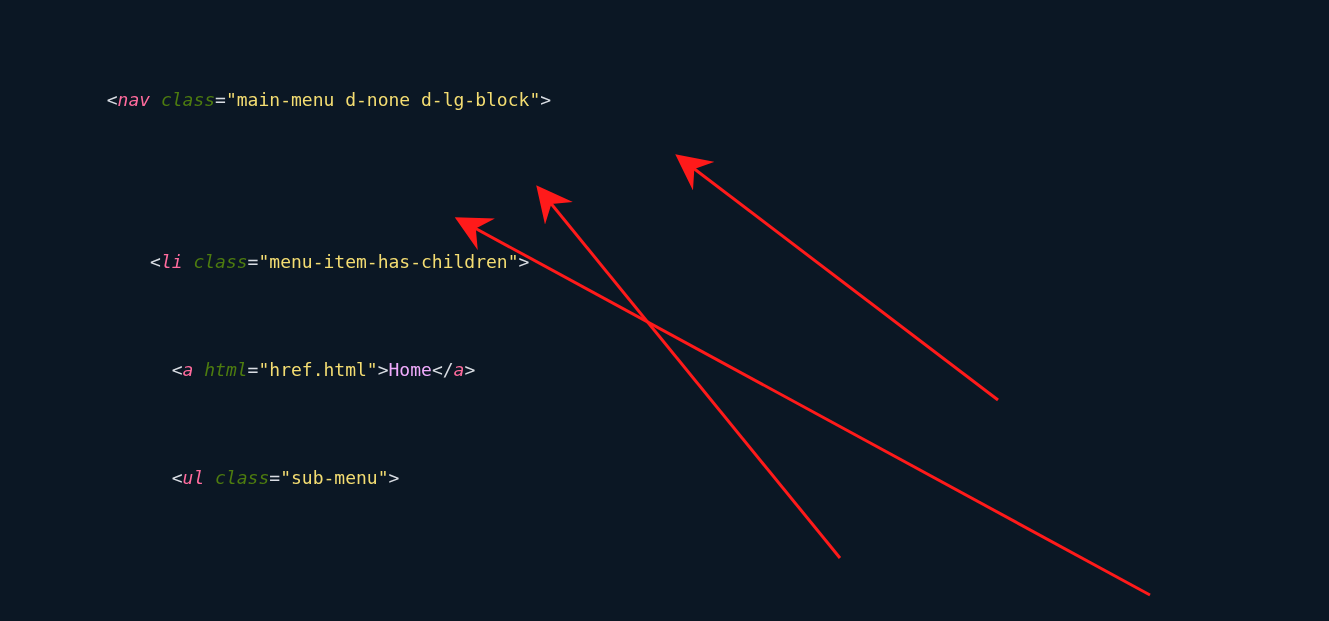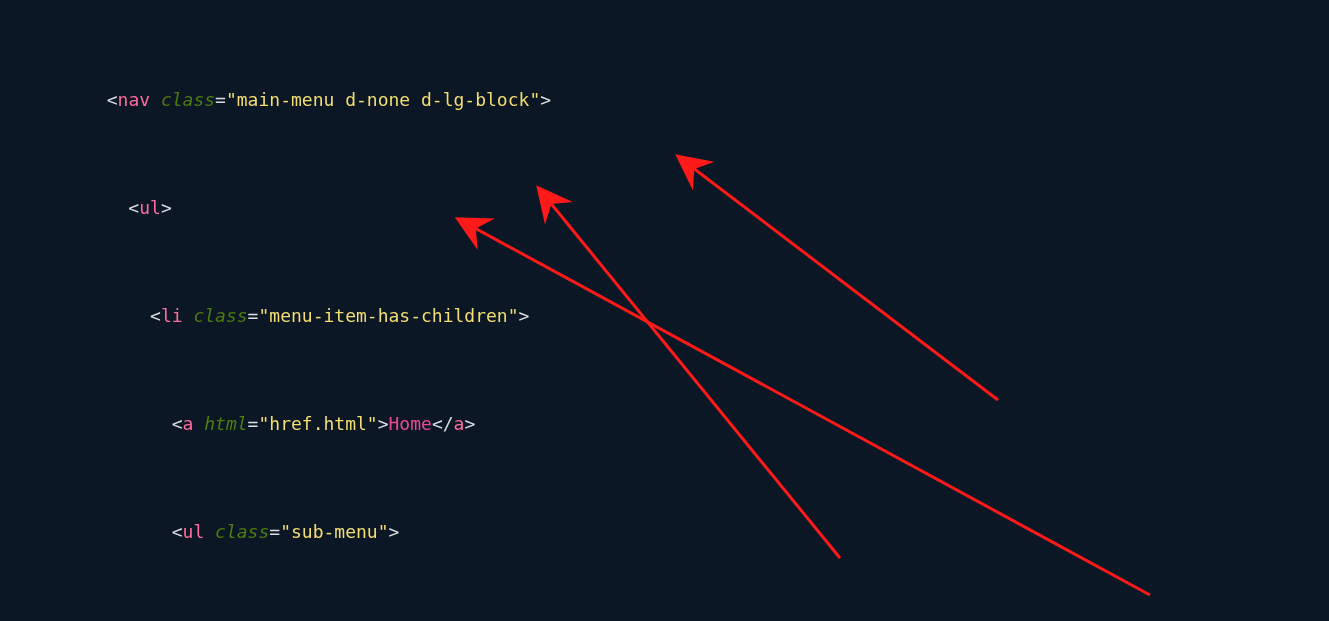--- a/index.html
+++ b/index.html
@@ -15,38 +15,37 @@
   .editor {
     position: relative;
     padding-left: 20px;
     padding-top: 5px;
     white-space: pre;
     color: #cfd4db;
   }
   .line { height: 27px; position: relative; }
   
   .br   { color: #d9dde3; }                 
-  .tag  { color: #ff6b9d; }                 
+  .tag  { color: #ff6b9d; font-style: italic; }                 
   .attr { color: #4d7c0f; font-style: italic; }   
   .str  { color: #f4dd72; } 
-  .txt  { color: #ec4899; }
+  .txt  { color: #f0abfc; }
 
   
   .arrows { position: absolute; top: 0; left: 0; pointer-events: none; }
 </style>
 </head>
 <body>
 
 <div class="editor">
 
 
 <div class="line"><span class="br">        &lt;</span><span class="tag">nav</span><span class="br"> </span><span class="attr">class</span><span class="br">=</span><span class="str">"<span>main-menu d-none d-lg-block</span>"</span><span class="br">&gt;</span></div>
 
 
-<div class="line"><span class="br">          &lt;</span><span class="tag">ul</span><span class="br">&gt;</span></div>
 
 
 <div class="line"><span class="br">            &lt;</span><span class="tag">li</span><span class="br"> </span><span class="attr">class</span><span class="br">=</span><span class="str">"<span>menu-item-has-children</span>"</span><span class="br">&gt;</span></div>
 
 
 <div class="line"><span class="br">              &lt;</span><span class="tag">a</span><span class="br"> </span><span class="attr">html</span><span class="br">=</span><span class="str">"<span class="ul">href.html</span>"</span><span class="br">&gt;</span><span class="txt">Home</span><span class="br">&lt;/</span><span class="tag">a</span><span class="br">&gt;</span></div>
 
 
 <div class="line"><span class="br">              &lt;</span><span class="tag">ul</span><span class="br"> </span><span class="attr">class</span><span class="br">=</span><span class="str">"<span>sub-menu</span>"</span><span class="br">&gt;</span></div>
 

